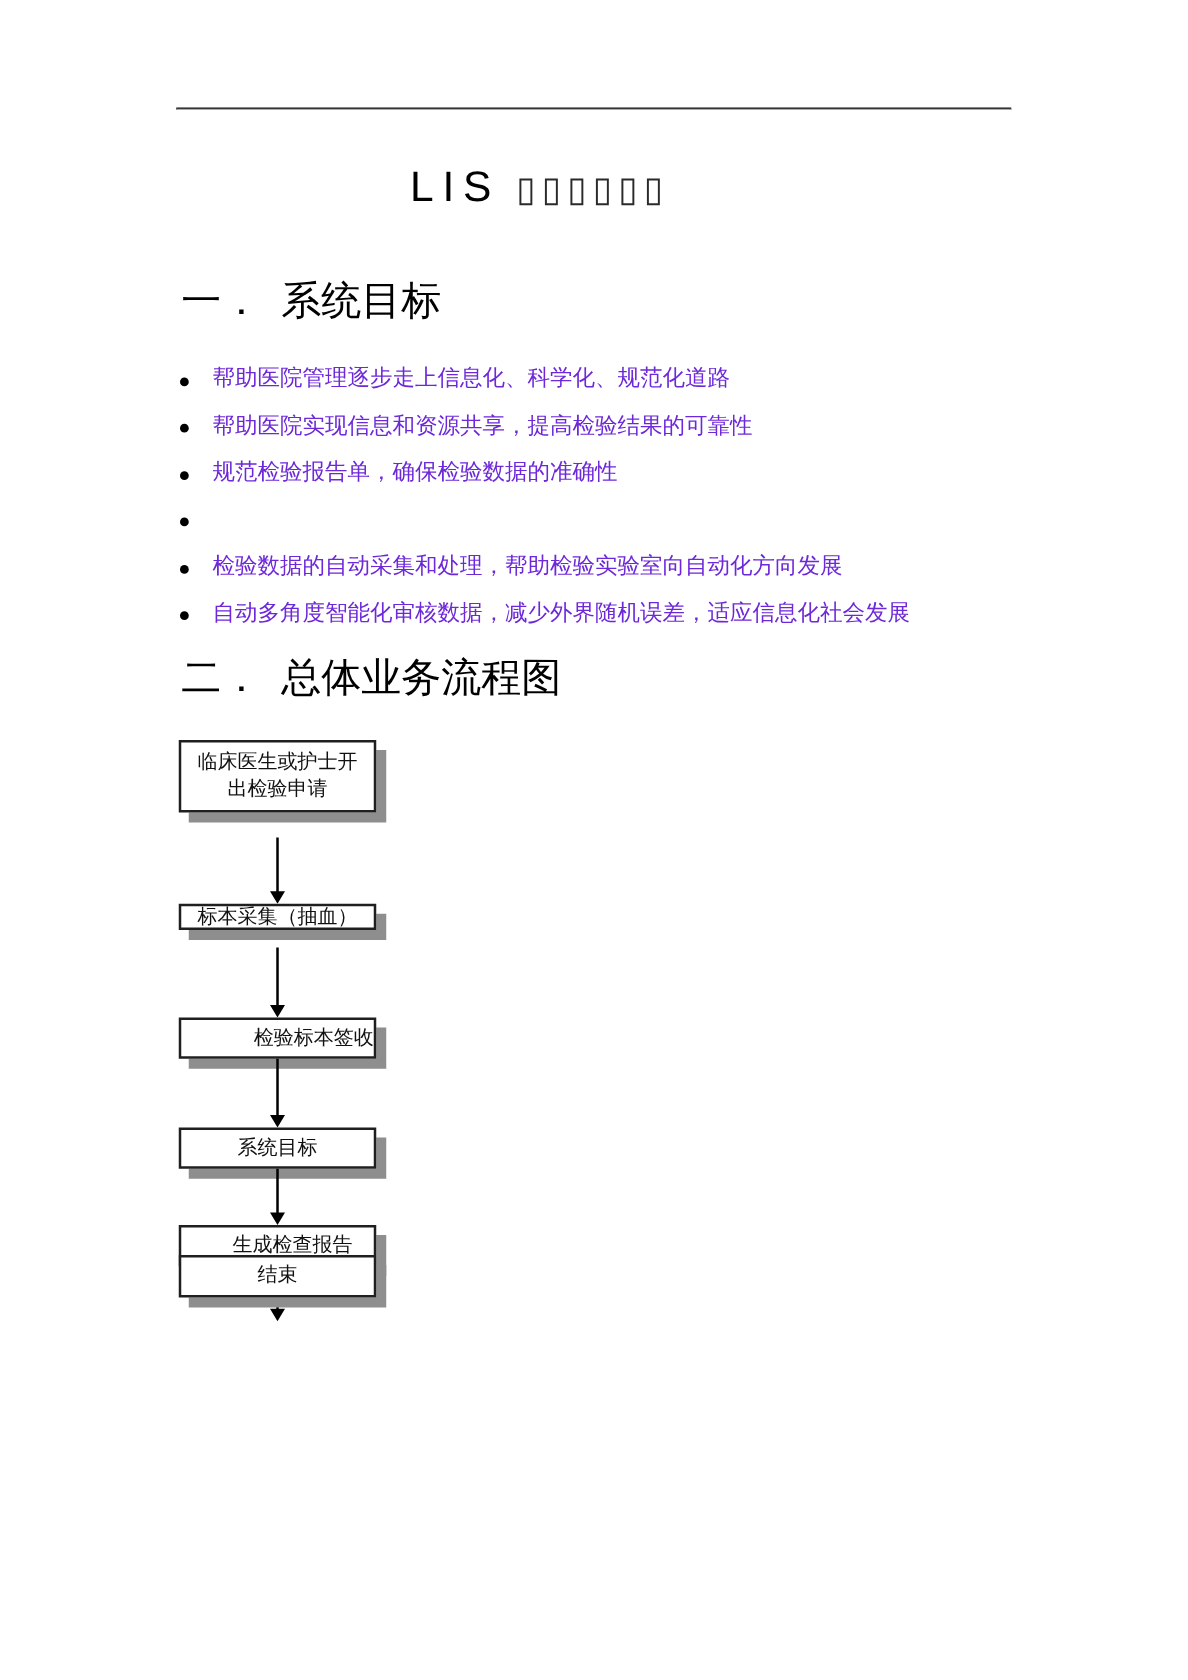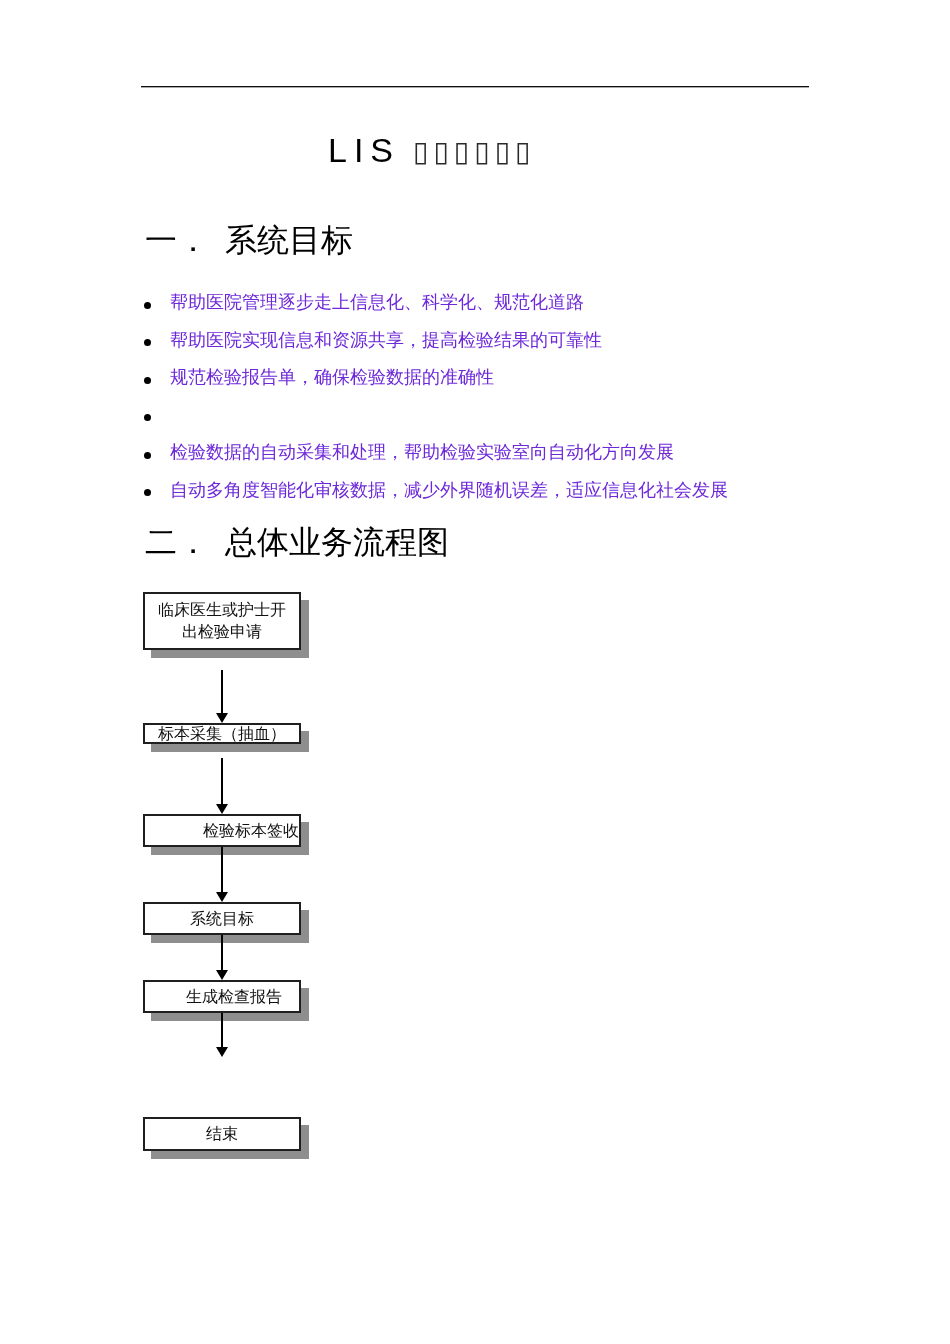--- a/index.html
+++ b/index.html
@@ -96,21 +96,21 @@
     line-height: 22px;
     color: #111111;
   }
   .fbox .fline { display: block; }
   .fb0 { top: 592px; height: 58px; padding-top: 5px; }
   .fbox-center { display: flex; flex-direction: column; align-items: center; justify-content: center; }
   .fb1 { top: 723px; height: 21px; }
   .fb2 { top: 814px; height: 33px; align-items: flex-end; }
   .fb3 { top: 902px; height: 33px; }
   .fb4 { top: 980px; height: 33px; padding-left: 24px; }
-  .fb5 { top: 1117px; height: 34px; }
+  .fb5 { top: 1004px; height: 34px; }
 
   .arrow { position: absolute; left: 216px; width: 12px; }
   .a0 { top: 670px; height: 53px; }
   .a1 { top: 758px; height: 56px; }
   .a2 { top: 847px; height: 55px; }
   .a3 { top: 935px; height: 45px; }
   .a4 { top: 1013px; height: 44px; }
   .arrow .stem {
     position: absolute;
     left: 5px; top: 0;

